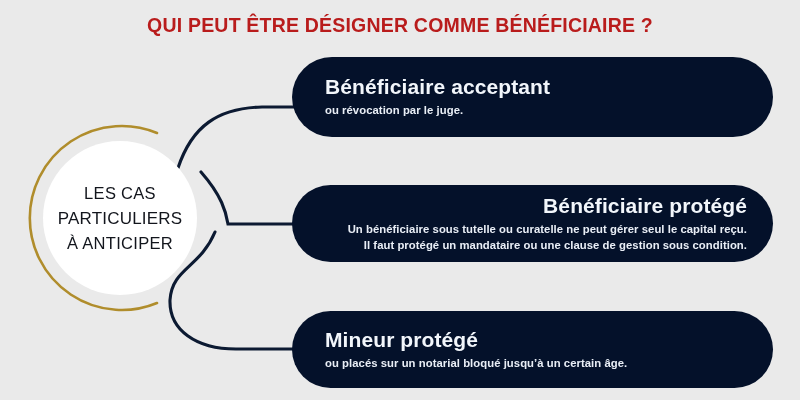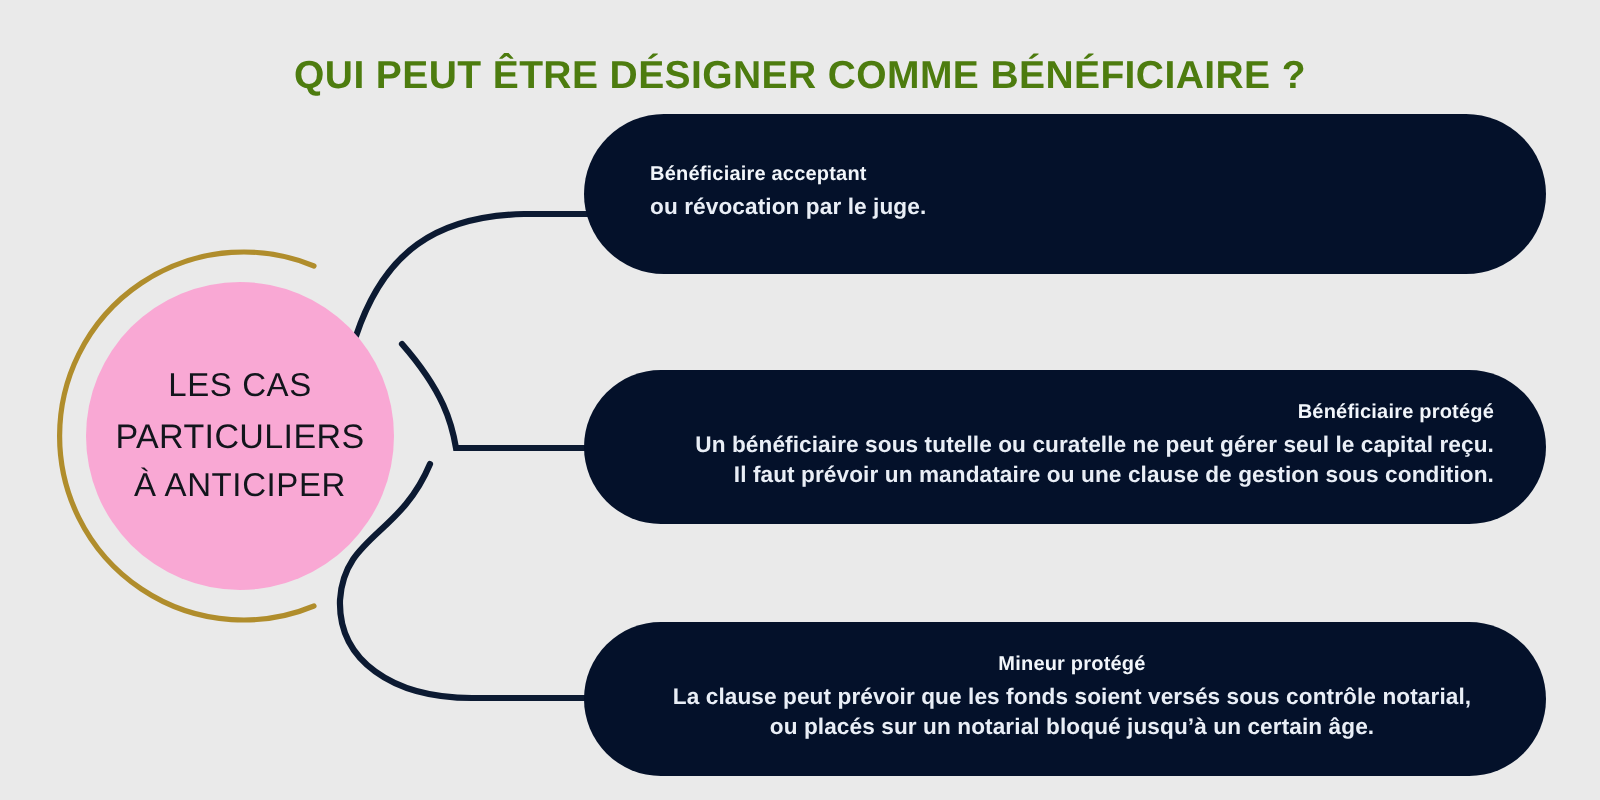--- a/index.html
+++ b/index.html
@@ -24,44 +24,43 @@
   
   #page-title {
     position: absolute;
     left: 0;
     top: 14px;
     width: 800px;
     text-align: center;
     font-size: 19.5px;
     font-weight: bold;
     letter-spacing: 0.2px;
-    color: #4d7c0f;
+    color: #b91c1c;
     white-space: nowrap;
-    margin-top: 13px;
   }
 
   
   #connectors {
     position: absolute;
     left: 0;
     top: 0;
     width: 800px;
     height: 400px;
     pointer-events: none;
   }
 
   
   #hub {
     position: absolute;
     left: 43px;
     top: 141px;
     width: 154px;
     height: 154px;
     border-radius: 50%;
-    background: #f9a8d4;
+    background: #ffffff;
     display: flex;
     flex-direction: column;
     align-items: center;
     justify-content: center;
     z-index: 3;
   }
   .hub-line {
     color: #12151c;
     font-size: 16.5px;
     line-height: 25px;
@@ -85,37 +84,37 @@
     padding-left: 33px;
     padding-right: 26px;
     height: 100%;
     display: flex;
     flex-direction: column;
     justify-content: center;
   }
   .card-title {
     color: #f2f6fb;
     font-weight: bold;
-    font-size: 10px;
+    font-size: 21px;
     letter-spacing: 0.1px;
     margin-bottom: 4px;
   }
   .card-body p {
     margin: 0;
     color: #e9eef6;
     font-size: 11.3px;
     font-weight: bold;
     line-height: 15.5px;
     letter-spacing: 0.05px;
     white-space: nowrap;
   }
 
   #card-0 { left: 292px; top: 57px;  width: 481px; height: 80px;  border-radius: 40px; }
   #card-1 { left: 292px; top: 185px; width: 481px; height: 77px;  border-radius: 38.5px; text-align: right; }
-  #card-2 { left: 292px; top: 311px; width: 481px; height: 77px;  border-radius: 38.5px; text-align: center; }
+  #card-2 { left: 292px; top: 311px; width: 481px; height: 77px;  border-radius: 38.5px; }
 </style>
 </head>
 <body>
 
 <div id="canvas">
 
   <div id="page-title">QUI PEUT ÊTRE DÉSIGNER COMME BÉNÉFICIAIRE ?</div>
 
   <svg id="connectors" viewBox="0 0 800 400" width="800" height="400" fill="none">
 
@@ -141,28 +140,27 @@
         <p>ou révocation par le juge.</p>
       </div>
     </div>
   </div>
 
   <div class="card" id="card-1">
     <div class="card-inner">
       <div class="card-title">Bénéficiaire protégé</div>
       <div class="card-body">
         <p>Un bénéficiaire sous tutelle ou curatelle ne peut gérer seul le capital reçu.</p>
-        <p>Il faut prévoir un mandataire ou une clause de gestion sous condition.</p>
+        <p>Il faut protégé un mandataire ou une clause de gestion sous condition.</p>
       </div>
     </div>
   </div>
 
   <div class="card" id="card-2">
     <div class="card-inner">
       <div class="card-title">Mineur protégé</div>
       <div class="card-body">
-        <p>La clause peut prévoir que les fonds soient versés sous contrôle notarial,</p>
         <p>ou placés sur un notarial bloqué jusqu’à un certain âge.</p>
       </div>
     </div>
   </div>
 
 </div>
 
 </body></html>

